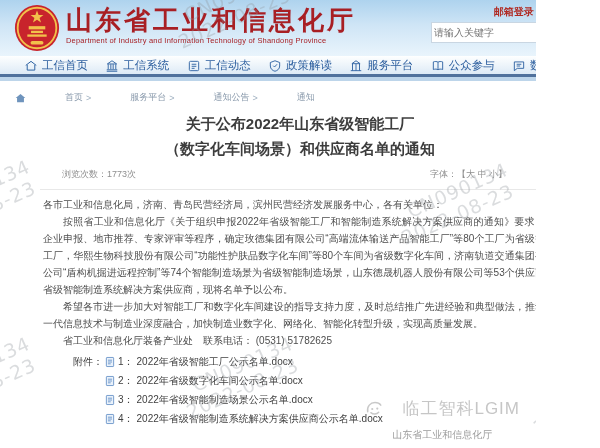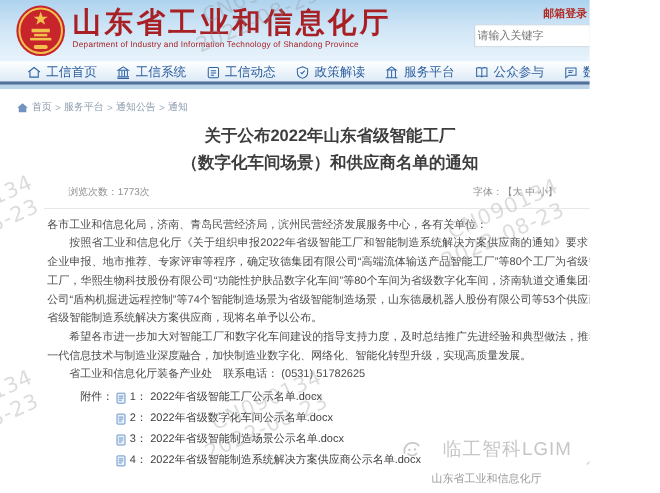--- a/index.html
+++ b/index.html
@@ -24,21 +24,21 @@
   
   .nav{position:absolute;left:0;top:56px;width:600px;height:21px;
        background:linear-gradient(180deg,#feffff,#ddeaf6);
        border-bottom:3px solid #50719c;box-shadow:0 4px 0 #bdd5ea;
        display:flex;justify-content:space-between;align-items:center;padding:0 24px;box-sizing:border-box;}
   .nav-item{display:flex;align-items:flex-end;gap:4px;font-size:11.5px;color:#2c5e9e;cursor:pointer;white-space:nowrap;}
   .nav-ic{display:flex;align-items:center;}
   
   .bc{position:absolute;left:15px;top:91px;display:flex;align-items:center;gap:3px;
       font-size:9px;color:#8a9aac;}
-  .bc-item{cursor:pointer;}
+  .bc-item{cursor:pointer;margin-left:36px;}
   .bc-sep{color:#9fb0c0;}
   
   .title{position:absolute;left:0;top:111px;width:600px;text-align:center;
          font-size:15px;font-weight:bold;color:#3d3d3d;line-height:25px;}
   .meta{position:absolute;left:62px;top:168px;width:445px;display:flex;
         justify-content:space-between;font-size:9px;color:#8f8f8f;}
   .meta-item{white-space:nowrap;}
   .font-sizes{cursor:pointer;}
   .divider{position:absolute;left:40px;top:189px;width:520px;height:0;border-top:1px solid #e8e8e8;}
   .body-text{position:absolute;left:43px;top:196px;width:512px;font-size:10px;

